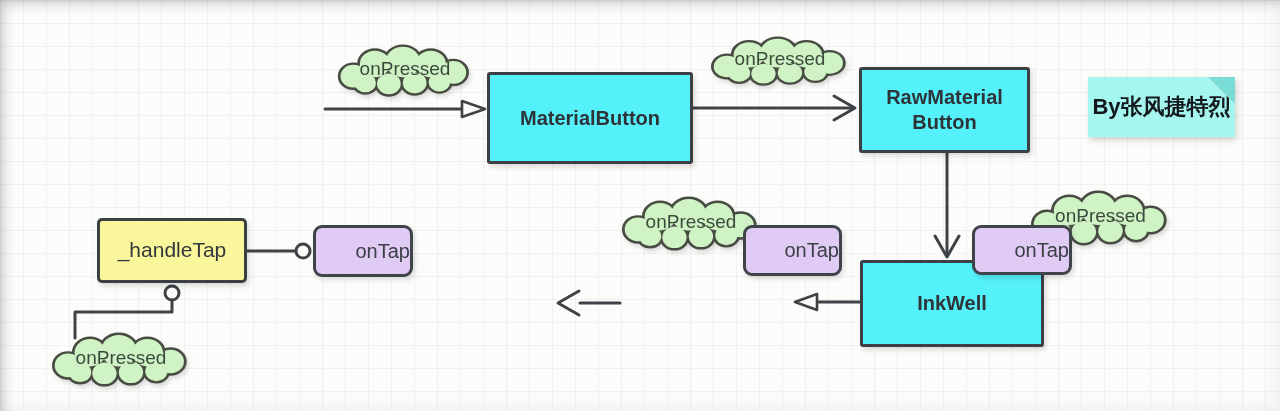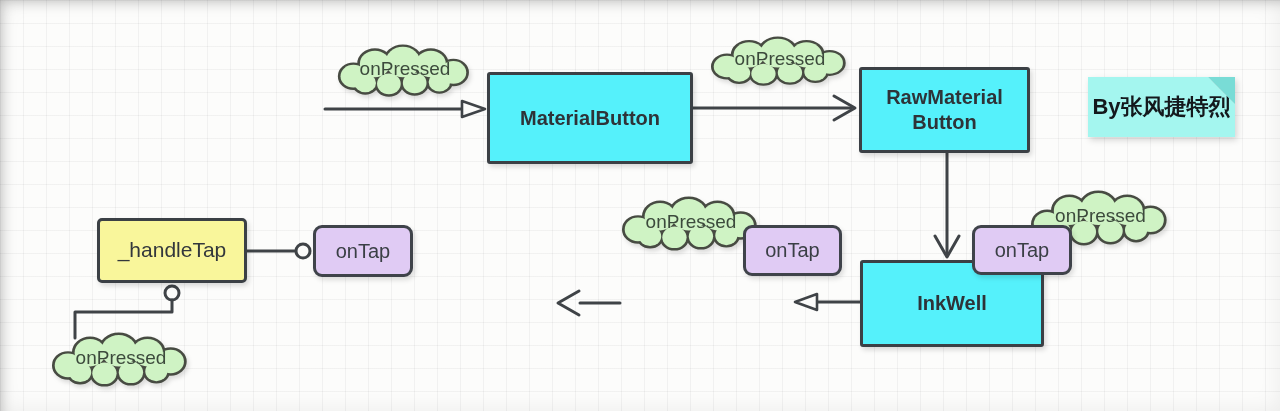--- a/index.html
+++ b/index.html
@@ -29,21 +29,21 @@
     background:#55f1fb;border:3px solid #3b4045;border-radius:3px;
     font-weight:bold;font-size:20px;color:#2e3338;line-height:1.25;
     box-shadow:2px 3px 5px rgba(0,0,0,.14);
     box-sizing:border-box;
   }
   .node.callback{
     background:#f9f69b;border-radius:5px;font-weight:normal;font-size:21px;color:#33373c;
   }
   .tag{
     position:absolute;z-index:4;
-    display:flex;align-items:center;justify-content:center;
+    display:flex;align-items:center;justify-content:flex-end;
     background:#e0cbf4;border:3px solid #3f434a;border-radius:9px;
     font-size:20px;color:#3a3f45;
     box-shadow:2px 3px 5px rgba(0,0,0,.13);
     box-sizing:border-box;
   }
   .cloud{position:absolute;z-index:2;}
   .cloud svg{position:absolute;left:0;top:0;width:100%;height:100%;
     filter:drop-shadow(2px 3px 2px rgba(0,0,0,.13));}
   .cloud .cloud-label{
     position:absolute;left:0;right:0;top:45%;transform:translateY(-50%);

